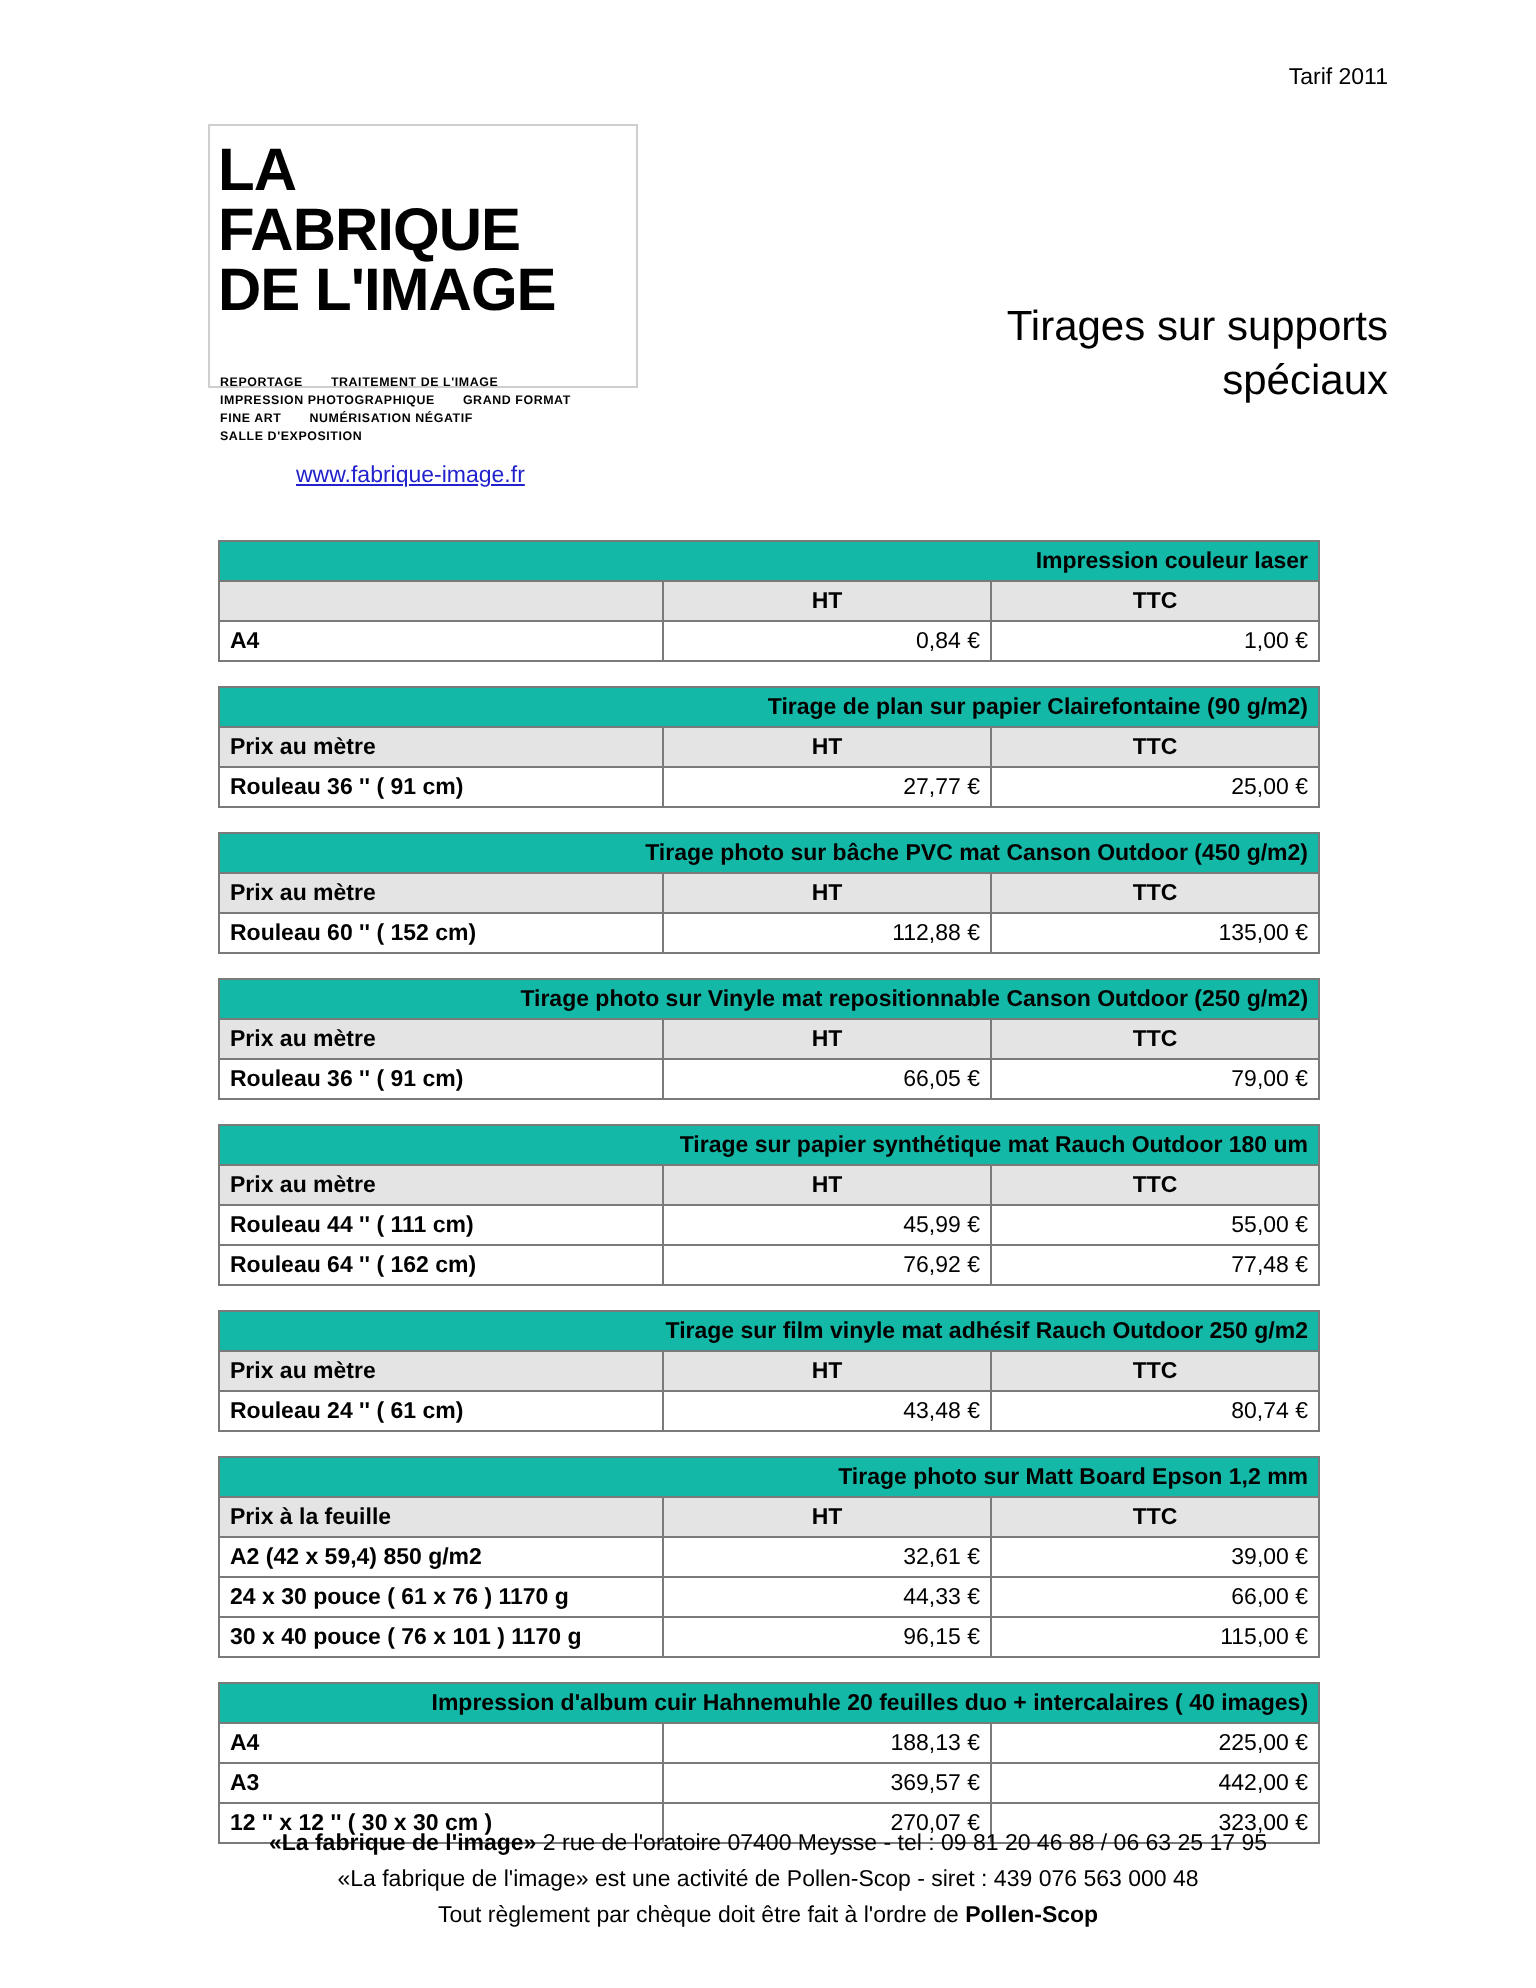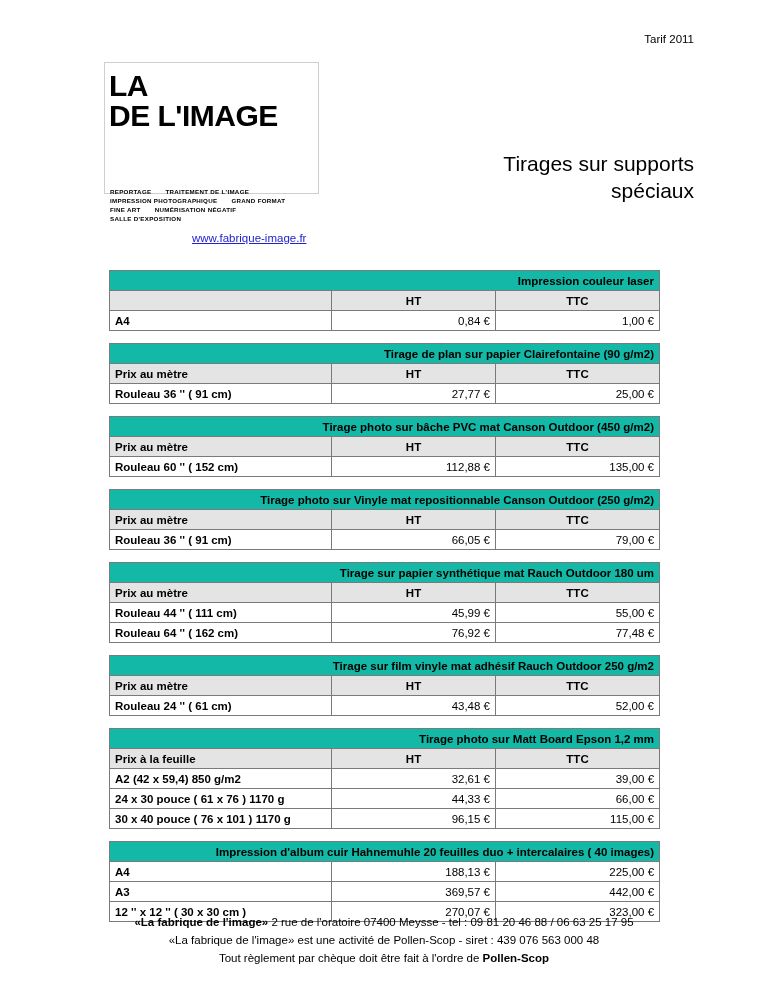--- a/index.html
+++ b/index.html
@@ -58,21 +58,20 @@
     color: #000;
   }
   .logo-sub .col2 { display: inline-block; margin-left: 14px; }
   .site-url {
     position: absolute;
     left: 148px;
     top: 232px;
     font-size: 11.5px;
     color: #2222cc;
     text-decoration: underline;
-    margin-left: 44px;
   }
   .doc-title {
     position: absolute;
     right: 74px;
     top: 150px;
     text-align: right;
     font-size: 21px;
     line-height: 27px;
     color: #000;
   }
@@ -127,20 +126,21 @@
 </head>
 <body>
 
 <div class="page">
 
   <div class="tarif-year">Tarif 2011</div>
 
   <div class="logo-block">
     <div class="logo-text">
       <div>LA</div>
+      <div>FABRIQUE</div>
       <div>DE L'IMAGE</div>
     </div>
     <div class="logo-sub">
       <div><span>REPORTAGE</span><span class="col2">TRAITEMENT DE L'IMAGE</span></div>
       <div><span>IMPRESSION PHOTOGRAPHIQUE</span><span class="col2">GRAND FORMAT</span></div>
       <div><span>FINE ART</span><span class="col2">NUMÉRISATION NÉGATIF</span></div>
       <div><span>SALLE D'EXPOSITION</span></div>
     </div>
   </div>
 
@@ -278,21 +278,21 @@
             <td class="sec-title" colspan="3">Tirage sur film vinyle mat adhésif Rauch Outdoor 250 g/m2</td>
           </tr>
           <tr class="colhead">
             <td class="lbl">Prix au mètre</td>
             <td class="ht">HT</td>
             <td class="ttc">TTC</td>
           </tr>
           <tr>
             <td class="label">Rouleau 24 '' ( 61 cm)</td>
             <td class="num">43,48 €</td>
-            <td class="num">52,00 €</td>
+            <td class="num">80,74 €</td>
           </tr>
         </tbody>
       </table>
       <table class="price">
         <colgroup>
           <col class="c1">
           <col class="c2">
           <col class="c3">
         </colgroup>
         <tbody>

